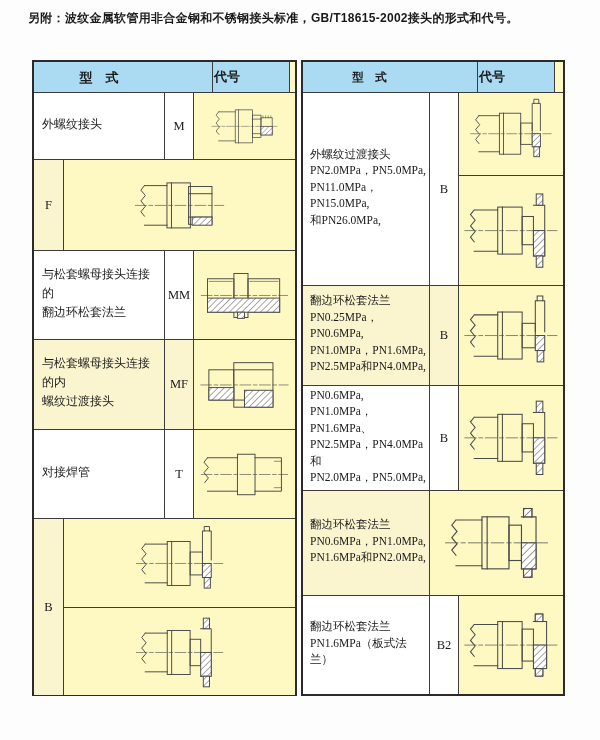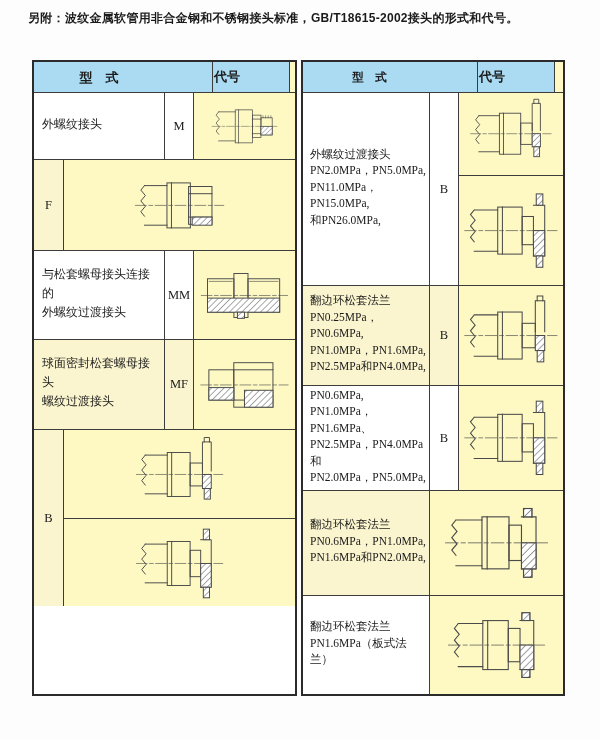--- a/index.html
+++ b/index.html
@@ -111,21 +111,21 @@
                 <rect x="66" y="59" width="22" height="9" fill="url(#hatch)"></rect>
               </g>
             </svg>
           </div>
         </div>
       </div>
   </div>
 
   <div class="row" style="height:89px">
     <div class="cell type">与松套螺母接头连接的
-外螺纹过渡接头</div>
+翻边环松套法兰</div>
     <div class="cell code">MM</div>
     <div class="cell diag">
         <div class="dsub" style="height:100%">
           <div class="dwrap">
             <svg viewBox="0 0 104 92" preserveAspectRatio="xMidYMid meet">
               <g stroke="#4a4a4a" fill="none" stroke-width="1.1" stroke-linecap="square">
                 <line x1="3" y1="46" x2="101" y2="46" stroke-width="0.7" stroke-dasharray="12 3 4 3"></line>
                 <rect x="10" y="27" width="30" height="38"></rect>
                 <rect x="40" y="21" width="16" height="50"></rect>
                 <rect x="56" y="27" width="36" height="38"></rect>
@@ -133,21 +133,21 @@
                 <rect x="10" y="49" width="82" height="16" fill="url(#hatch)"></rect>
                 <rect x="44" y="65" width="8" height="7" fill="url(#hatch)"></rect>
               </g>
             </svg>
           </div>
         </div>
       </div>
   </div>
 
   <div class="row hl" style="height:90px">
-    <div class="cell type">球面密封松套螺母接头
+    <div class="cell type">与松套螺母接头连接的内
 螺纹过渡接头</div>
     <div class="cell code">MF</div>
     <div class="cell diag">
         <div class="dsub" style="height:100%">
           <div class="dwrap">
             <svg viewBox="0 0 104 92" preserveAspectRatio="xMidYMid meet">
               <g stroke="#4a4a4a" fill="none" stroke-width="1.1" stroke-linecap="square">
                 <line x1="3" y1="46" x2="101" y2="46" stroke-width="0.7" stroke-dasharray="12 3 4 3"></line>
                 <rect x="12" y="29" width="28" height="34"></rect>
                 <rect x="40" y="21" width="44" height="50"></rect>
@@ -155,20 +155,39 @@
                 <line x1="40" y1="63" x2="84" y2="63"></line>
                 <rect x="12" y="49" width="28" height="14" fill="url(#hatch)"></rect>
                 <rect x="52" y="52" width="32" height="19" fill="url(#hatch)"></rect>
               </g>
             </svg>
           </div>
         </div>
       </div>
   </div>
 
+  <div class="row" style="height:89px">
+    <div class="cell type">对接焊管</div>
+    <div class="cell code">T</div>
+    <div class="cell diag">
+        <div class="dsub" style="height:100%">
+          <div class="dwrap">
+            <svg viewBox="0 0 104 92" preserveAspectRatio="xMidYMid meet">
+              <g stroke="#4a4a4a" fill="none" stroke-width="1.1" stroke-linecap="square">
+                <line x1="3" y1="46" x2="101" y2="46" stroke-width="0.7" stroke-dasharray="12 3 4 3"></line>
+                <path d="M10,27 H44 M10,65 H44 M10,27 l-4,5 5,6 -5,6 5,6 -4,5"></path>
+                <rect x="44" y="23" width="20" height="46"></rect>
+                <path d="M64,27 H94 V65 H64"></path>
+                <path d="M86,31 h8 M86,61 h8" stroke-width="0.7"></path>
+              </g>
+            </svg>
+          </div>
+        </div>
+      </div>
+  </div>
 
   <div class="row hl" style="height:177px">
     <div class="cell code">B</div>
     <div class="cell diag">
       <div class="dsub" style="height:88px">
           <div class="dwrap">
             <svg viewBox="0 0 104 92" preserveAspectRatio="xMidYMid meet">
               <g stroke="#4a4a4a" fill="none" stroke-width="1.1" stroke-linecap="square">
                 <line x1="3" y1="46" x2="101" y2="46" stroke-width="0.7" stroke-dasharray="12 3 4 3"></line>
                 <path d="M13,24 H38 M13,68 H38 M13,24 l-4,5 5,6 -5,6 5,6 -5,6 4,5"></path>
@@ -333,20 +352,21 @@
               </g>
             </svg>
           </div>
         </div>
       </div>
   </div>
 
   <div class="row" style="height:99px">
     <div class="cell type">翻边环松套法兰
 PN1.6MPa（板式法兰）</div>
+    <div class="cell code">B2</div>
     <div class="cell diag">
         <div class="dsub" style="height:100%">
           <div class="dwrap">
             <svg viewBox="0 0 104 92" preserveAspectRatio="xMidYMid meet">
               <g stroke="#4a4a4a" fill="none" stroke-width="1.1" stroke-linecap="square">
                 <line x1="3" y1="46" x2="101" y2="46" stroke-width="0.7" stroke-dasharray="12 3 4 3"></line>
                 <path d="M13,24 H38 M13,68 H38 M13,24 l-4,5 5,6 -5,6 5,6 -5,6 4,5"></path>
                 <rect x="38" y="21" width="26" height="50"></rect>
                 <line x1="43" y1="21" x2="43" y2="71"></line>
                 <rect x="64" y="29" width="12" height="34"></rect>

